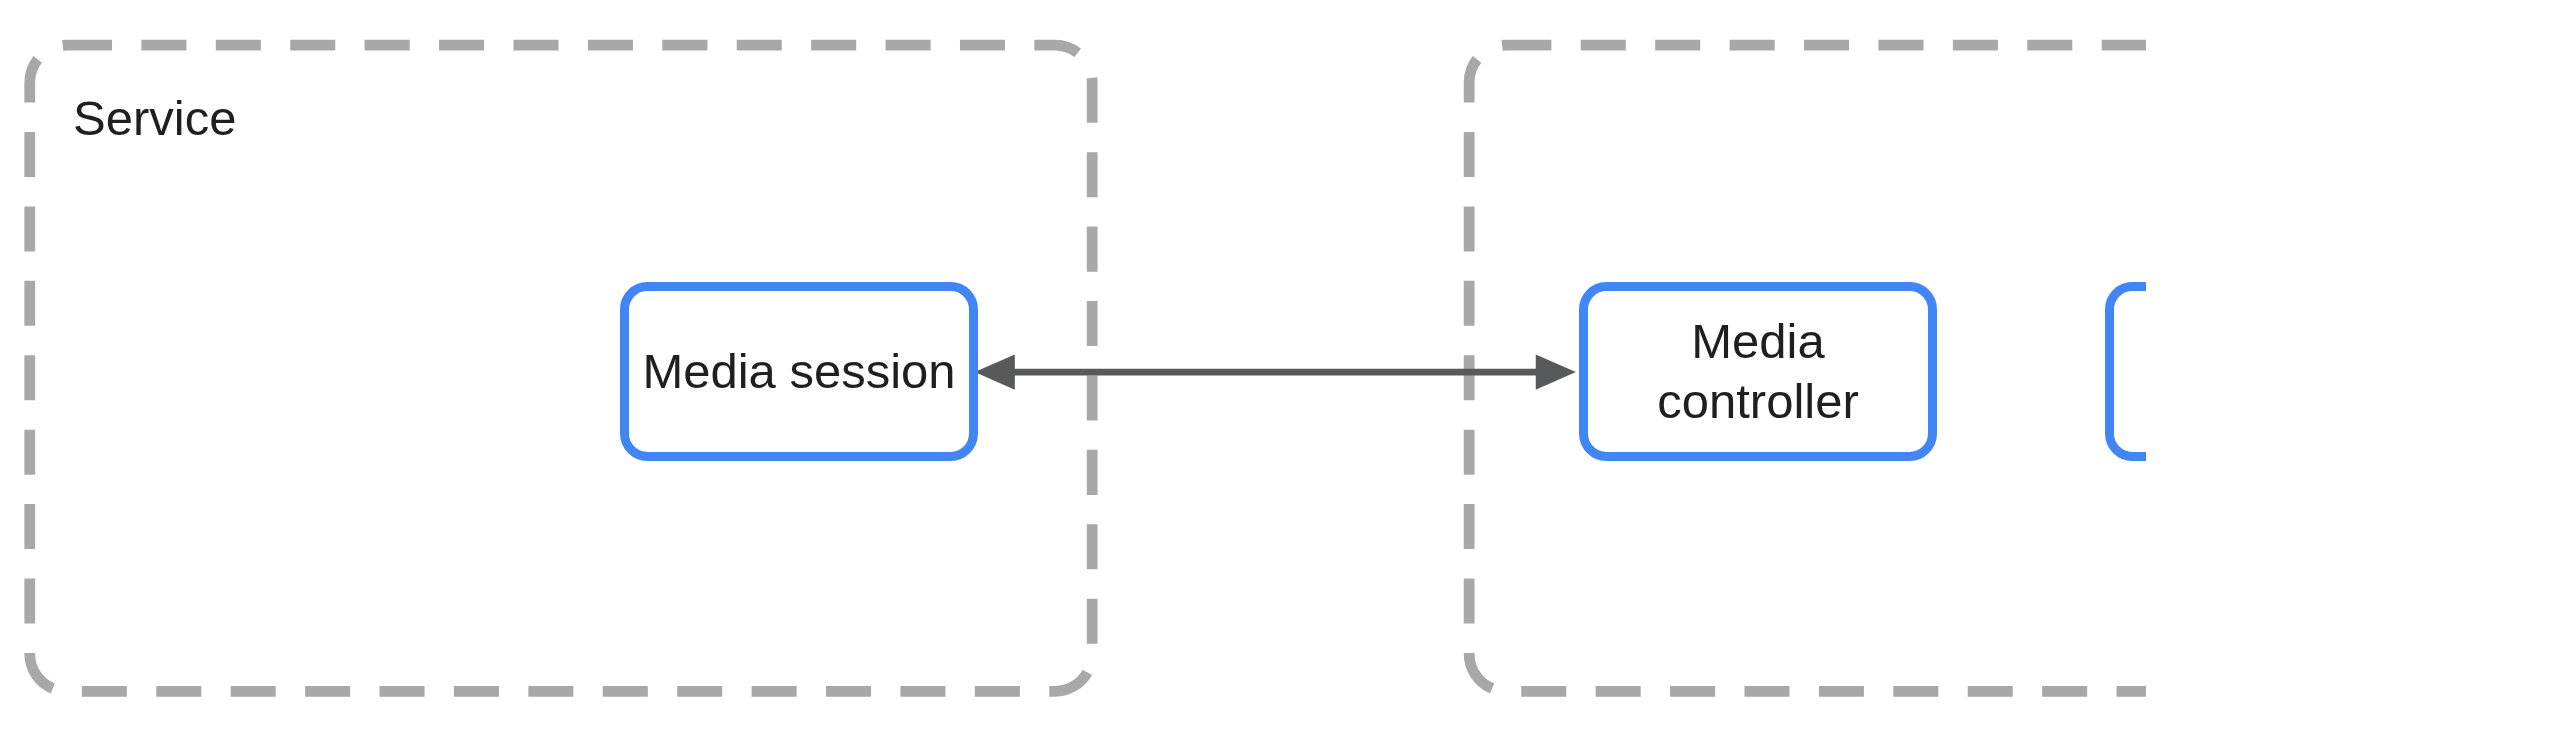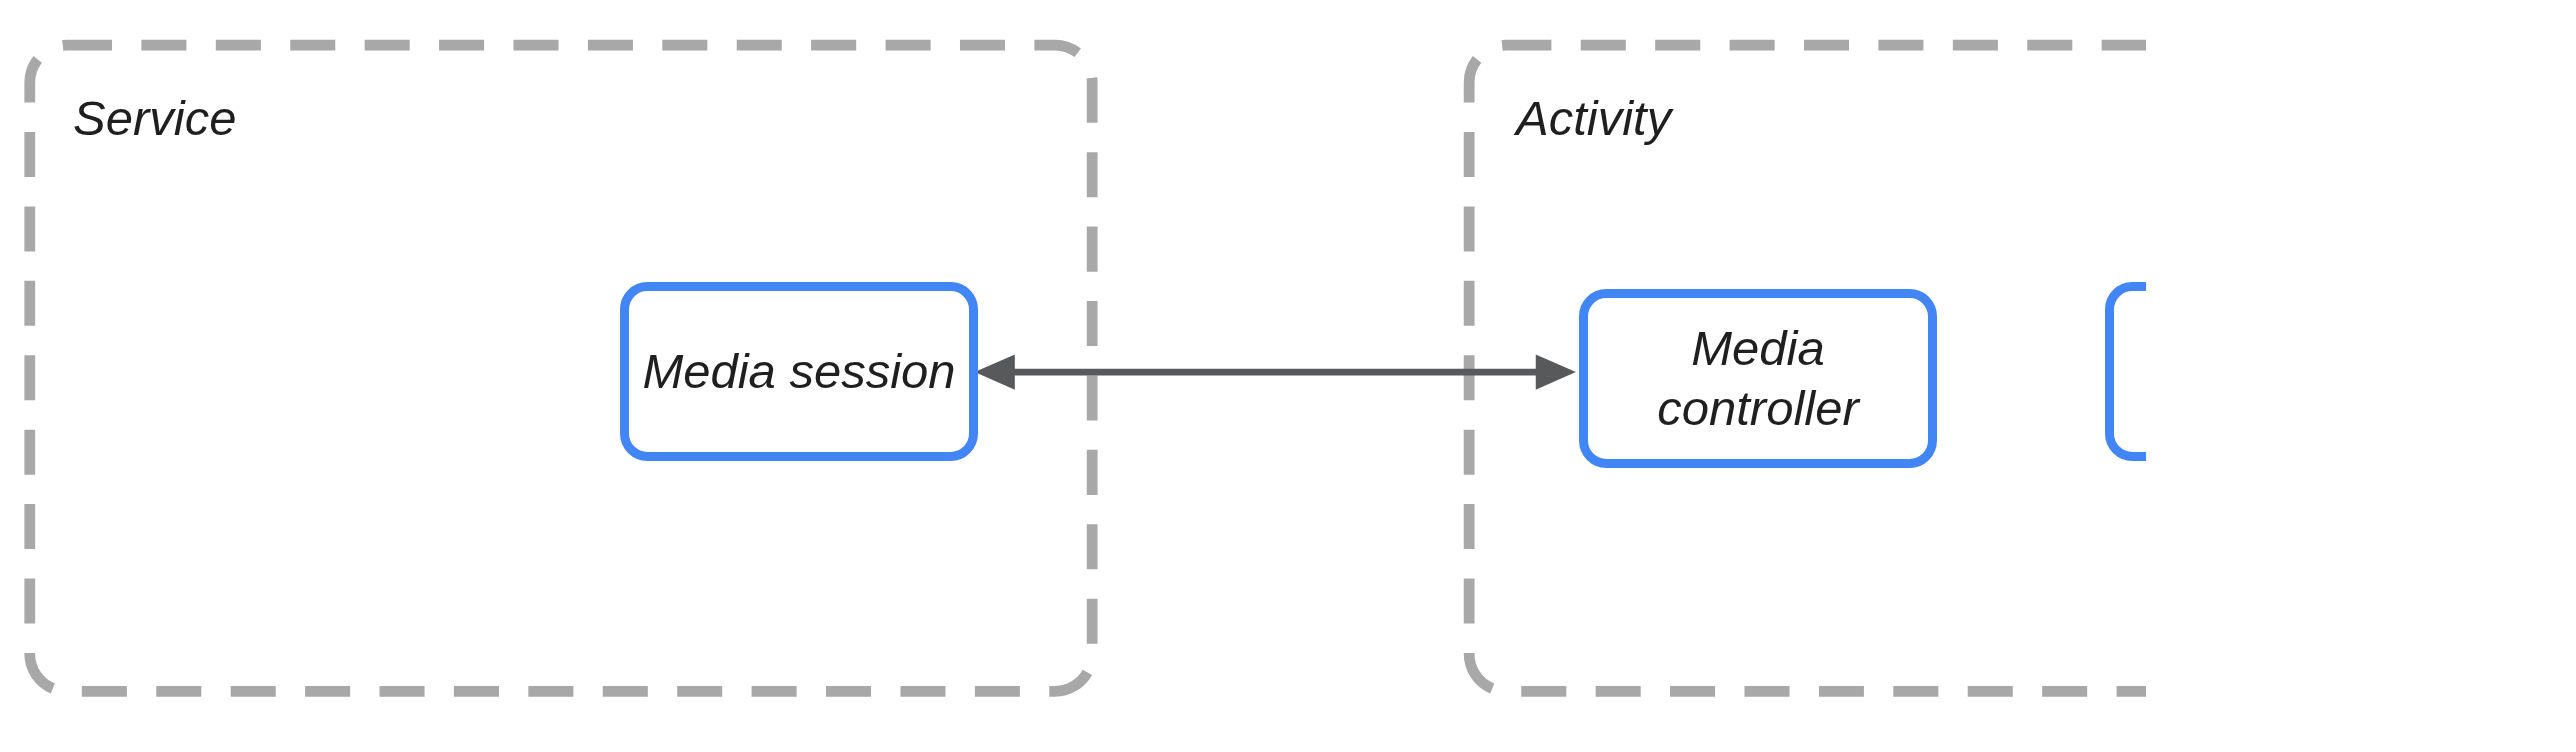--- a/index.html
+++ b/index.html
@@ -7,21 +7,20 @@
     padding: 0;
     background: #ffffff;
   }
   .canvas {
     position: relative;
     width: 2146px;
     height: 752px;
     background: var(--background, #ffffff);
     font-family: "Liberation Sans", sans-serif;
     overflow: hidden;
-    font-style: italic;
   }
   .diagram-svg {
     position: absolute;
     left: 0;
     top: 0;
     width: 2576px;
     height: 752px;
     display: block;
   }
   .container-rect {
@@ -63,21 +62,21 @@
   }
   .node-label {
     font-size: 49px;
     line-height: 1.22;
     font-weight: 500;
     color: var(--text, #1f1f1f);
     text-align: center;
   }
   .node.exoplayer        { left: 124px;  width: 359px; }
   .node.media-session    { left: 620px;  width: 358px; }
-  .node.media-controller { left: 1579px; width: 358px; margin-top: 7px; }
+  .node.media-controller { left: 1579px; width: 358px; }
   .node.ui               { left: 2086px; width: 357px; margin-left: 19px; }
   .node.media-controller .node-label { max-width: 274px; }
 </style>
 </head>
 <body>
 
 <div class="canvas">
 
   <svg class="diagram-svg" viewBox="0 0 2630 768" xmlns="http://www.w3.org/2000/svg">
 
@@ -86,21 +85,20 @@
 
     <g>
       <line class="edge-shaft" x1="1026" y1="380" x2="1578" y2="380"></line>
       <polygon class="edge-head" points="995,380 1036,362 1036,398"></polygon>
       <polygon class="edge-head" points="1609,380 1568,362 1568,398"></polygon>
     </g>
   </svg>
 
   <div class="container-label service">Service</div>
 
-  <div class="container-label activity">Activity</div>
 
 
   <div class="node media-session">
     <div class="node-label">Media session</div>
   </div>
 
   <div class="node media-controller">
     <div class="node-label">Media controller</div>
   </div>
 

